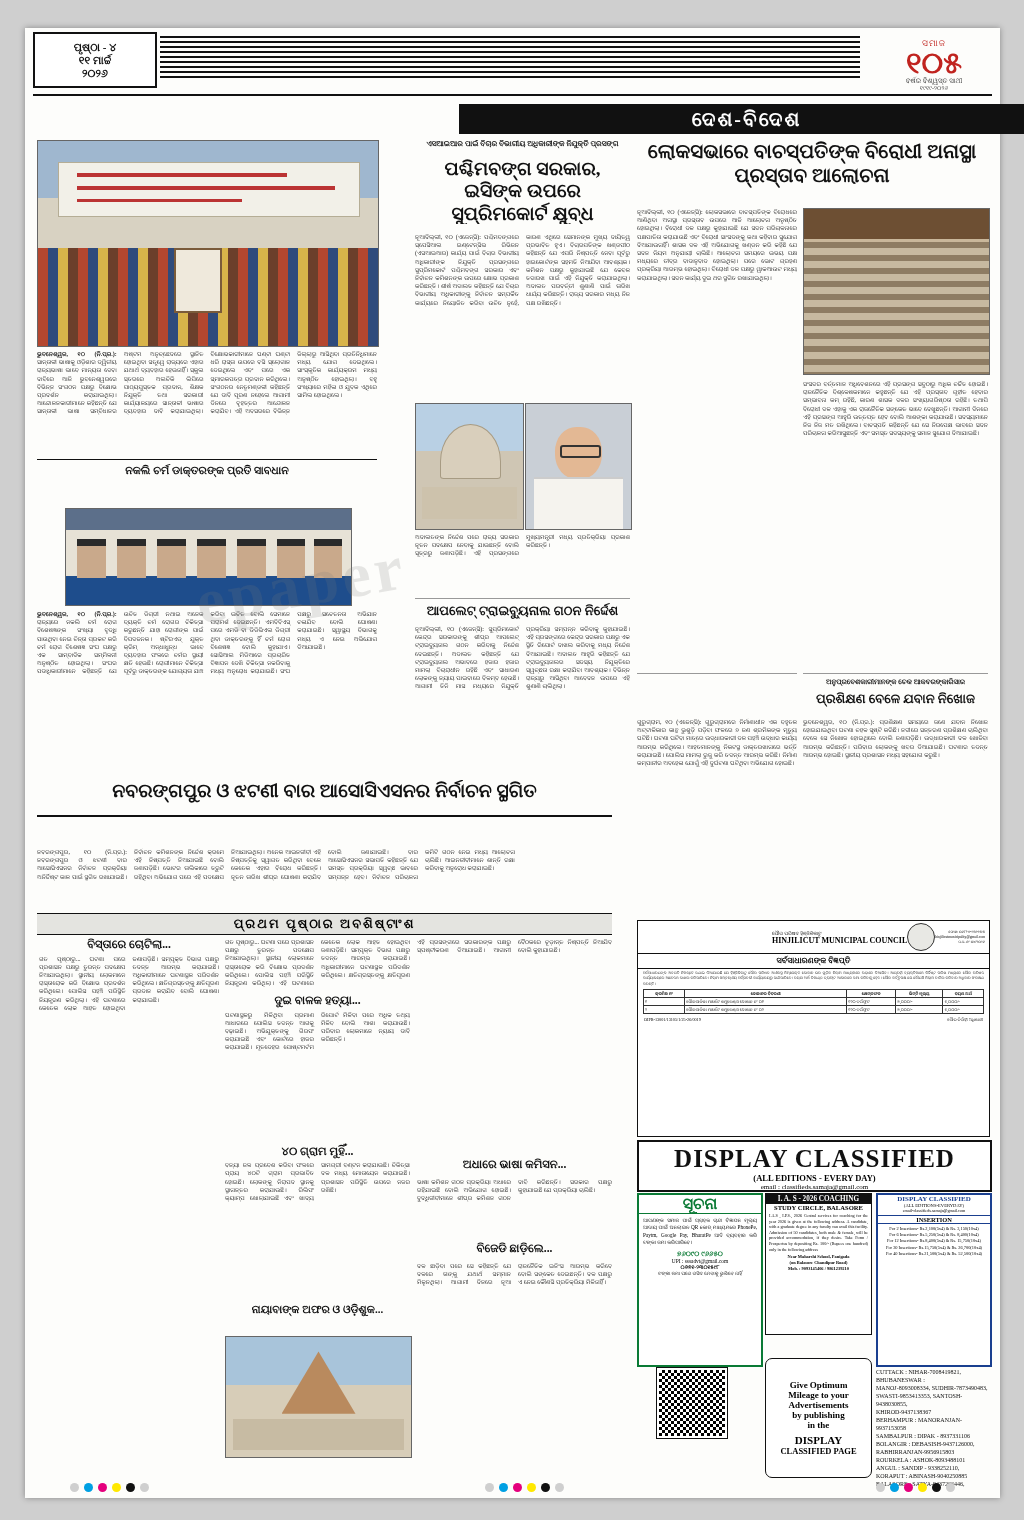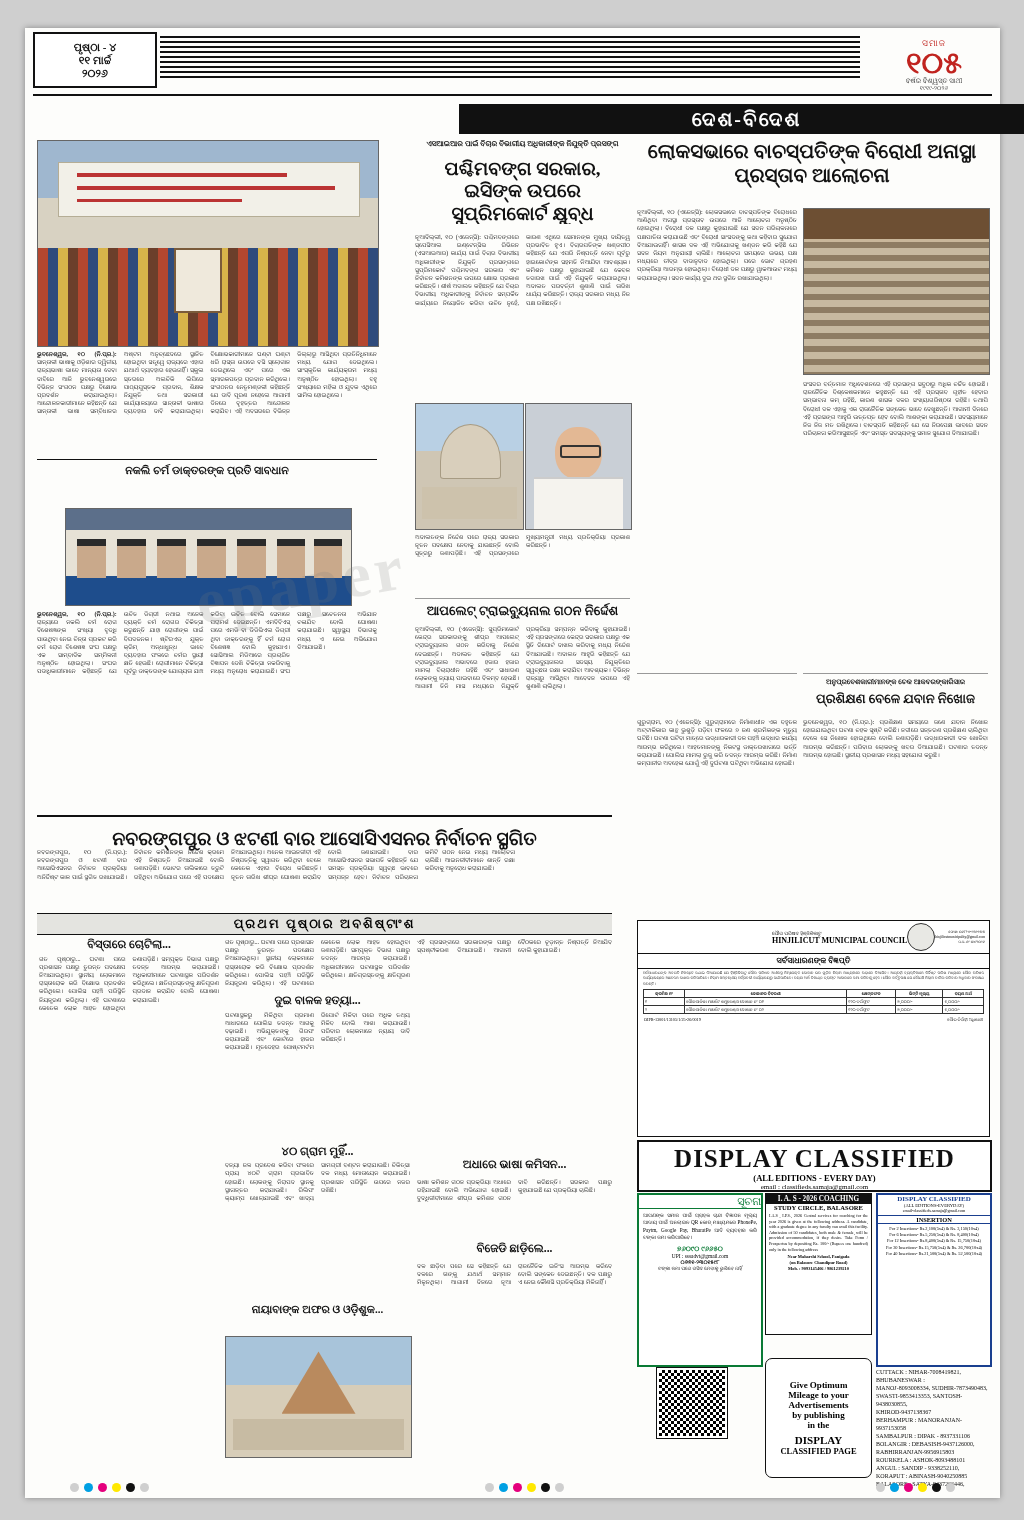--- a/index.html
+++ b/index.html
@@ -147,21 +147,21 @@
       <div class="p" style="left:60%"></div>
       <div class="p" style="left:74%"></div>
     <div class="p" style="left:87%"></div>
   </div>
   <div class="blk body-col" style="left:12px;top:582px;width:340px;height:200px;column-count:4;">
     <b>ଭୁବନେଶ୍ୱର, ୧୦ (ନି.ପ୍ର.):</b>
     <span>ରାଜ୍ୟରେ ନକଲି ଚର୍ମ ରୋଗ ବିଶେଷଜ୍ଞଙ୍କ ସଂଖ୍ୟା ବୃଦ୍ଧି ପାଉଥିବା ନେଇ ଚିନ୍ତା ପ୍ରକଟ କରି ଚର୍ମ ରୋଗ ବିଶେଷଜ୍ଞ ସଂଘ ପକ୍ଷରୁ ଏକ ସାମ୍ବାଦିକ ସମ୍ମିଳନୀ ଅନୁଷ୍ଠିତ ହୋଇଥିଲା। ସଂଘର ପଦାଧିକାରୀମାନେ କହିଛନ୍ତି ଯେ ଉଚିତ ଡିଗ୍ରୀ ନଥାଇ ଅନେକ ବ୍ୟକ୍ତି ଚର୍ମ ରୋଗର ଚିକିତ୍ସା କରୁଛନ୍ତି ଯାହା ରୋଗୀଙ୍କ ପାଇଁ ବିପଦଜନକ। ଷ୍ଟିରଏଡ୍ ଯୁକ୍ତ କ୍ରିମ୍ ଅନ୍ଧାଧୁନ୍ଧ ଭାବେ ବ୍ୟବହାର ଫଳରେ ଚର୍ମର ସ୍ଥାୟୀ କ୍ଷତି ହେଉଛି। ରୋଗୀମାନେ ଚିକିତ୍ସା ପୂର୍ବରୁ ଡାକ୍ତରଙ୍କ ଯୋଗ୍ୟତା ଯାଞ୍ଚ କରିବା ଉଚିତ ବୋଲି ସେମାନେ ପରାମର୍ଶ ଦେଇଛନ୍ତି। ଏମବିବିଏସ୍ ପରେ ଏମଡି ବା ଡିଡିଭିଏଲ ଡିଗ୍ରୀ ଥିବା ଡାକ୍ତରଙ୍କୁ ହିଁ ଚର୍ମ ରୋଗ ବିଶେଷଜ୍ଞ ବୋଲି କୁହାଯାଏ। ସୋସିଆଲ ମିଡିଆରେ ପ୍ରଚାରିତ ବିଜ୍ଞାପନ ଦେଖି ଚିକିତ୍ସା ନକରିବାକୁ ମଧ୍ୟ ଅନୁରୋଧ କରାଯାଇଛି। ସଂଘ ପକ୍ଷରୁ ସଚେତନତା ଅଭିଯାନ ଚଳାଯିବ ବୋଲି ଘୋଷଣା କରାଯାଇଛି। ସ୍ୱାସ୍ଥ୍ୟ ବିଭାଗକୁ ମଧ୍ୟ ଏ ନେଇ ଅଭିଯୋଗ ଦିଆଯାଇଛି।</span>
   </div>
 
   <div class="rule" style="position:absolute;left:12px;top:787px;width:575px;height:2px;"></div>
-  <div class="blk" style="left:12px;top:800px;width:575px;height:24px;">
+  <div class="blk" style="left:12px;top:752px;width:575px;height:24px;">
     <div class="h1" style="font-size:19px;">ନବରଙ୍ଗପୁର ଓ ଝଟଣୀ ବାର ଆସୋସିଏସନର ନିର୍ବାଚନ ସ୍ଥଗିତ</div>
   </div>
   <div class="blk body-col" style="left:12px;top:820px;width:575px;height:62px;column-count:6;">
     <span>ନବରଙ୍ଗପୁର, ୧୦ (ନି.ପ୍ର.): ନବରଙ୍ଗପୁର ଓ ଝଟଣୀ ବାର ଆସୋସିଏସନର ନିର୍ବାଚନ ପ୍ରକ୍ରିୟା ଅନିର୍ଦ୍ଦିଷ୍ଟ କାଳ ପାଇଁ ସ୍ଥଗିତ ରଖାଯାଇଛି। ନିର୍ବାଚନ କମିଶନଙ୍କ ନିର୍ଦ୍ଦେଶ କ୍ରମେ ଏହି ନିଷ୍ପତ୍ତି ନିଆଯାଇଛି ବୋଲି ଜଣାପଡ଼ିଛି। ଭୋଟର ତାଲିକାରେ ତ୍ରୁଟି ରହିଥିବା ଅଭିଯୋଗ ପରେ ଏହି ପଦକ୍ଷେପ ନିଆଯାଇଥିଲା। ଅନେକ ଆଇନଜୀବୀ ଏହି ନିଷ୍ପତ୍ତିକୁ ସ୍ୱାଗତ କରିଥିବା ବେଳେ କେତେକ ଏହାର ବିରୋଧ କରିଛନ୍ତି। ନୂତନ ତାରିଖ ଶୀଘ୍ର ଘୋଷଣା କରାଯିବ ବୋଲି ଜଣାଯାଇଛି। ବାର ଆସୋସିଏସନର ସଭାପତି କହିଛନ୍ତି ଯେ ସମସ୍ତ ପ୍ରକ୍ରିୟା ସ୍ୱଚ୍ଛ ଭାବରେ ସମ୍ପନ୍ନ ହେବ। ନିର୍ବାଚନ ପରିଚାଳନା କମିଟି ଗଠନ ନେଇ ମଧ୍ୟ ଆଲୋଚନା ଚାଲିଛି। ଆଇନଜୀବୀମାନେ ଶାନ୍ତି ରକ୍ଷା କରିବାକୁ ଅନୁରୋଧ କରାଯାଇଛି।</span>
   </div>
 
   <div class="blackbar" style="left:390px;top:76px;width:575px;height:30px;margin-left:44px;">
     <span style="font-size:20px;">ଦେଶ-ବିଦେଶ</span>
   </div>
 
@@ -314,21 +314,21 @@
     </div>
   </div>
 
   <div class="dispclass" style="left:612px;top:1112px;width:351px;height:48px;">
     <div class="dc-title" style="margin-top:3px;">DISPLAY CLASSIFIED</div>
     <div class="dc-sub">(ALL EDITIONS - EVERY DAY)</div>
     <div class="dc-mail">email : classifieds.samaja@gmail.com</div>
   </div>
 
   <div class="greenbox" style="left:612px;top:1165px;width:122px;height:170px;">
-    <div class="green" style="text-align:right;font-size:11px;font-weight:normal;border-bottom:1px solid #0a7a35;">ସୂଚନା</div>
+    <div class="green" style="text-align:center;font-size:16px;font-weight:bold;border-bottom:1px solid #0a7a35;">ସୂଚନା</div>
     <div style="font-size:5.2px;line-height:7.4px;padding:3px 4px;text-align:justify;">ଆପଣଙ୍କ ସମାଜ ପାଇଁ ଗ୍ରାହକ ଚାନ୍ଦା ବିଜ୍ଞାପନ ମୂଲ୍ୟ ଆଦାୟ ପାଇଁ ଅନଲାଇନ QR କୋଡ୍ ମାଧ୍ୟମରେ PhonePe, Paytm, Google Pay, BharatPe ଆଦି ବ୍ୟବହାର କରି ଟଙ୍କା ଜମା କରିପାରିବେ।</div>
     <div style="text-align:center;font-size:7px;font-weight:bold;color:#0a7a35;">୭୬୦୯୦ ୯୬୬୫୦</div>
     <div style="text-align:center;font-size:5.4px;">UPI : sssadvt@gmail.com</div>
     <div style="text-align:center;font-size:5.6px;font-weight:bold;">୦୬୭୧-୨୩୦୧୫୯୮</div>
     <div style="text-align:center;font-size:5px;">ଟଙ୍କା ଜମା ପରେ ରସିଦ ନେବାକୁ ଭୁଲିବେ ନାହିଁ</div>
   </div>
   <div class="qr" style="left:632px;top:1340px;width:66px;height:66px;"></div>
 
   <div class="adbox" style="left:740px;top:1165px;width:105px;height:140px;">
     <div style="text-align:center;font-size:7.2px;font-weight:bold;background:#111;color:#fff;padding:1px 0;">I. A. S - 2026 COACHING</div>

